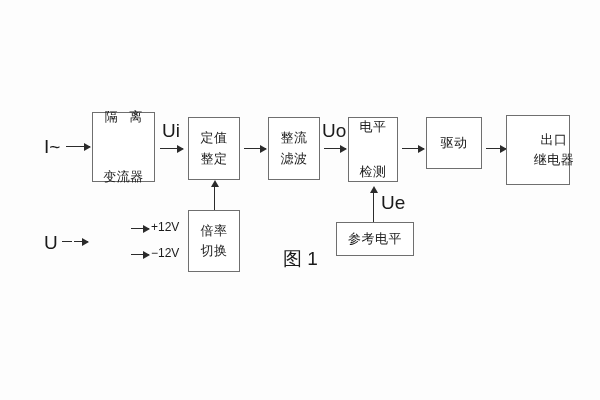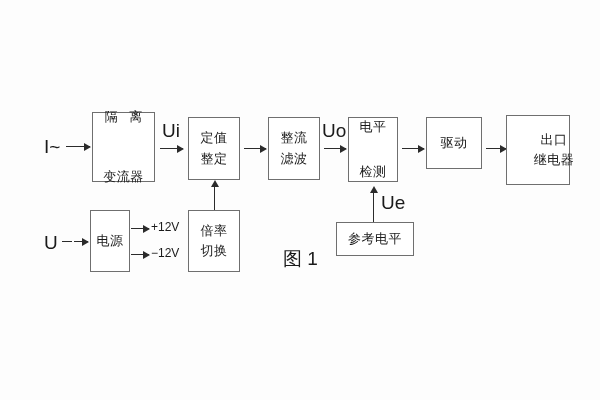--- a/index.html
+++ b/index.html
@@ -135,23 +135,20 @@
 
   <div class="box" style="left:506px; top:115px; width:64px; height:70px;padding-left:32px;">
     <span class="ln">出口</span>
     <span class="ln">继电器</span>
   </div>
 
   <div class="lbl" style="left:44px; top:232px;">U</div>
   <div class="dashline" style="left:62px; top:241px; width:10px;"></div>
   <div class="harrow" style="left:74px; top:241px; width:14px;"></div>
 
-  <div class="box" style="left:90px; top:210px; width:40px; height:62px;">
-    <span class="ln">电源</span>
-  </div>
 
   <div class="harrow" style="left:131px; top:228px; width:18px;"></div>
   <div class="lbl small" style="left:151px; top:220px;">+12V</div>
 
   <div class="harrow" style="left:131px; top:254px; width:18px;"></div>
   <div class="lbl small" style="left:151px; top:246px;">−12V</div>
 
   <div class="box" style="left:188px; top:210px; width:52px; height:62px;">
     <span class="ln">倍率</span>
     <span class="ln">切换</span>

